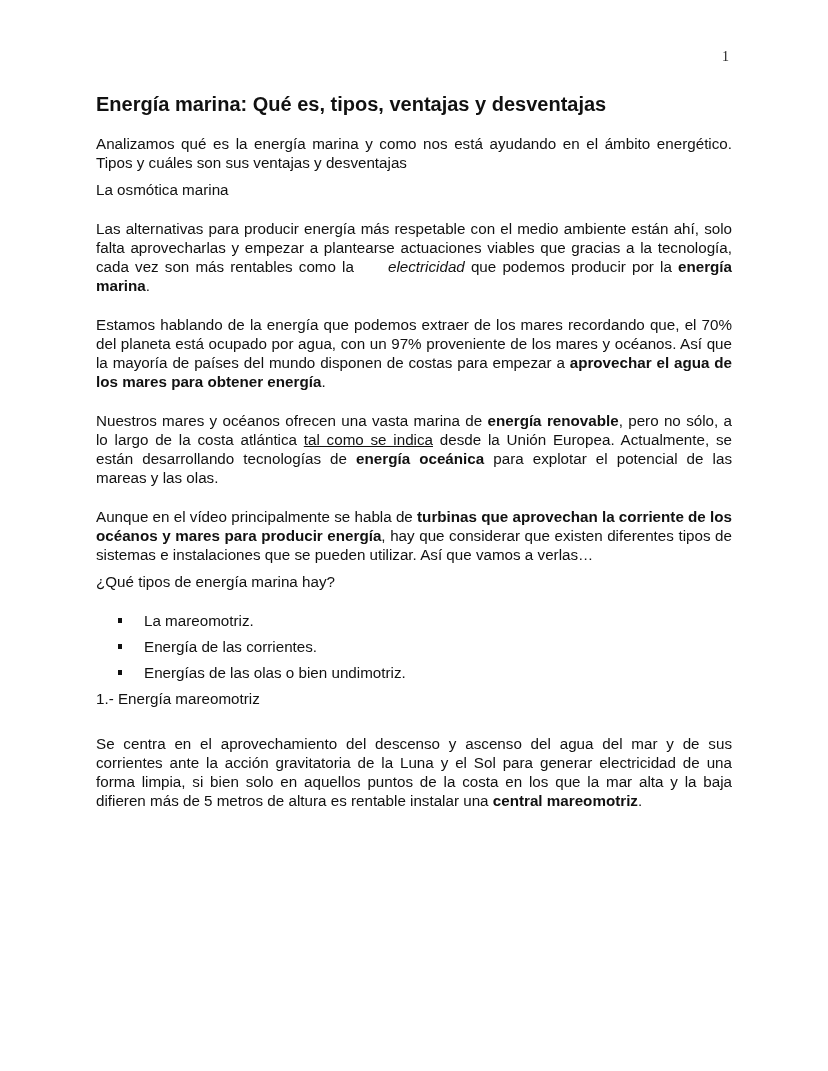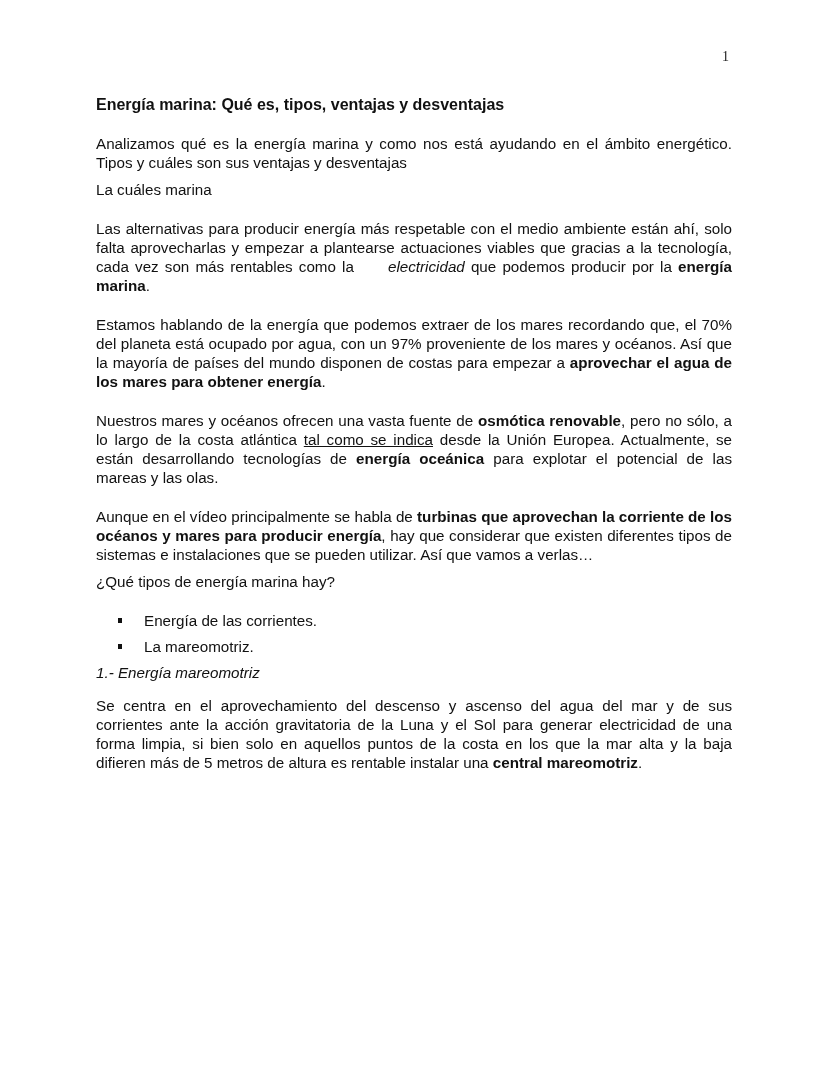--- a/index.html
+++ b/index.html
@@ -1,56 +1,57 @@
 <!DOCTYPE html>
 <html><head>
 <meta charset="utf-8">
 <style>
   html, body { margin: 0; padding: 0; background: #ffffff; }
   body { width: 828px; height: 1071px; position: relative; overflow: hidden;
          font-family: "Liberation Sans", sans-serif; color: #111; }
   .page-number { position: absolute; top: 49px; left: 722px; font-family: "Liberation Serif", serif;
                  font-size: 14px; color: #222; }
   .content { position: absolute; left: 96px; top: 95px; width: 636px; font-size: 15.2px; line-height: 19px; }
-  .title { font-weight: bold; font-size: 16px; margin: 0 0 15px 0; }
+  .title { font-weight: bold; font-size: 20px; margin: 0 0 15px 0; }
   p { margin: 0; text-align: justify; }
   .gap-s { margin-bottom: 8px; margin-top: 20px; }
   .gap-l { margin-bottom: 20px; }
   b { font-weight: bold; }
   i { font-style: italic; margin-left: 28px; }
   u { }
   ul.types { list-style: none; margin: 0 0 0 0; padding: 0 0 0 22px; }
   ul.types li { position: relative; padding-left: 26px; height: 26px; line-height: 19px; }
   ul.types li .bullet { position: absolute; left: 0; top: 7px; width: 4px; height: 5px; background: #111; }
-  .subhead { font-style: italic; margin-bottom: 14px; }
+  .subhead { margin-bottom: 26px; }
 </style>
 </head>
 <body>
 
 <div class="page-number">1</div>
 
 <div class="content">
   <p class="title">Energía marina: Qué es, tipos, ventajas y desventajas</p>
 
   <p class="gap-s">Analizamos qué es la energía marina y como nos está ayudando en el ámbito energético. Tipos y cuáles son sus ventajas y desventajas</p>
 
-  <p class="gap-l">La cuáles marina</p>
+  <p class="gap-l">La osmótica marina</p>
 
   <p class="gap-l"><span>Las alternativas para producir energía más respetable con el medio ambiente están ahí, solo falta aprovecharlas y empezar a plantearse actuaciones viables que gracias a la tecnología, cada vez son más rentables como la </span><i>electricidad</i><span> que podemos producir por la </span><b>energía marina</b><span>.</span></p>
 
   <p class="gap-l"><span>Estamos hablando de la energía que podemos extraer de los mares recordando que, el 70% del planeta está ocupado por agua, con un 97% proveniente de los mares y océanos. Así que la mayoría de países del mundo disponen de costas para empezar a </span><b>aprovechar el agua de los mares para obtener energía</b><span>.</span></p>
 
-  <p class="gap-l"><span>Nuestros mares y océanos ofrecen una vasta fuente de </span><b>osmótica renovable</b><span>, pero no sólo, a lo largo de la costa atlántica </span><u>tal como se indica</u><span> desde la Unión Europea. Actualmente, se están desarrollando tecnologías de </span><b>energía oceánica</b><span> para explotar el potencial de las mareas y las olas.</span></p>
+  <p class="gap-l"><span>Nuestros mares y océanos ofrecen una vasta marina de </span><b>energía renovable</b><span>, pero no sólo, a lo largo de la costa atlántica </span><u>tal como se indica</u><span> desde la Unión Europea. Actualmente, se están desarrollando tecnologías de </span><b>energía oceánica</b><span> para explotar el potencial de las mareas y las olas.</span></p>
 
   <p class="gap-s"><span>Aunque en el vídeo principalmente se habla de </span><b>turbinas que aprovechan la corriente de los océanos y mares para producir energía</b><span>, hay que considerar que existen diferentes tipos de sistemas e instalaciones que se pueden utilizar. Así que vamos a verlas…</span></p>
 
   <p class="gap-l">¿Qué tipos de energía marina hay?</p>
 
 
   <ul class="types">
+    <li><span class="bullet"></span><span>La mareomotriz.</span></li>
     <li><span class="bullet"></span><span>Energía de las corrientes.</span></li>
-    <li><span class="bullet"></span><span>La mareomotriz.</span></li>
+    <li><span class="bullet"></span><span>Energías de las olas o bien undimotriz.</span></li>
   </ul>
 
   <p class="subhead">1.- Energía mareomotriz</p>
 
   <p><span>Se centra en el aprovechamiento del descenso y ascenso del agua del mar y de sus corrientes ante la acción gravitatoria de la Luna y el Sol para generar electricidad de una forma limpia, si bien solo en aquellos puntos de la costa en los que la mar alta y la baja difieren más de 5 metros de altura es rentable instalar una </span><b>central mareomotriz</b><span>.</span></p>
 </div>
 
 </body></html>

